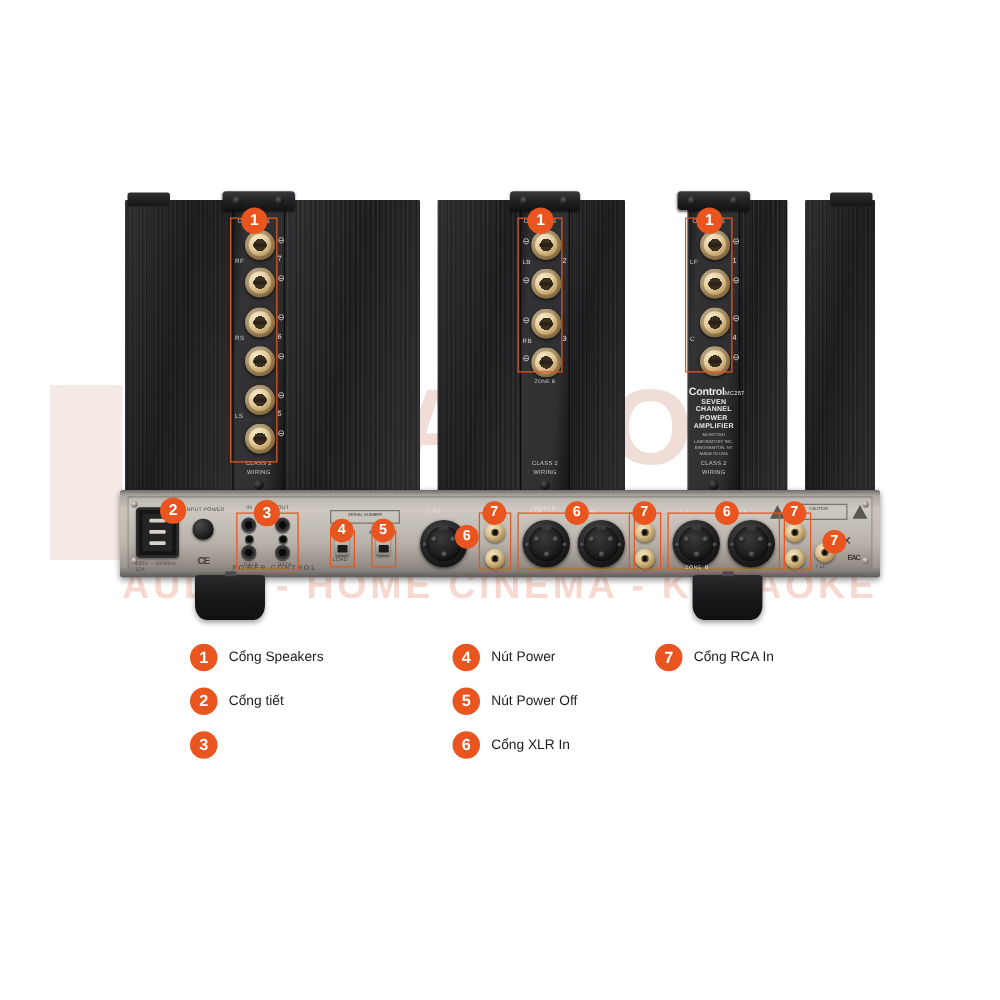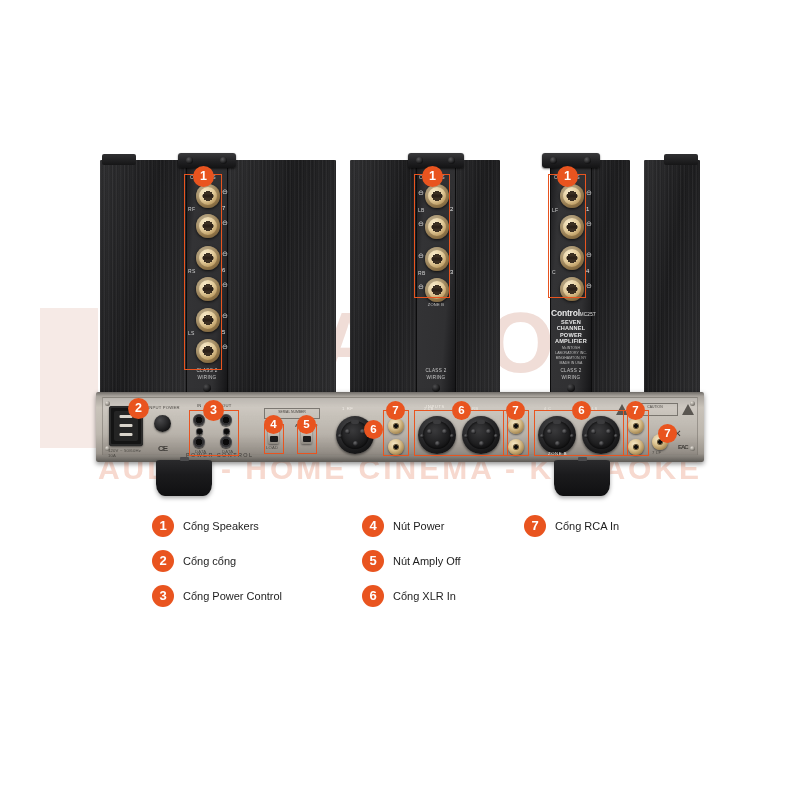--- a/index.html
+++ b/index.html
@@ -738,36 +738,35 @@
 
   <div id="legend">
 
     <div class="lg-col lg-c1">
       <div class="lg-item">
         <div class="lg-badge">1</div>
         <div class="lg-label">Cổng Speakers</div>
       </div>
       <div class="lg-item">
         <div class="lg-badge">2</div>
-        <div class="lg-label">Cổng cổng</div>
+        <div class="lg-label">Cổng tiết</div>
       </div>
       <div class="lg-item">
         <div class="lg-badge">3</div>
-        <div class="lg-label">Cổng Power Control</div>
       </div>
     </div>
 
     <div class="lg-col lg-c2">
       <div class="lg-item">
         <div class="lg-badge">4</div>
         <div class="lg-label">Nút Power</div>
       </div>
       <div class="lg-item">
         <div class="lg-badge">5</div>
-        <div class="lg-label">Nút Amply Off</div>
+        <div class="lg-label">Nút Power Off</div>
       </div>
       <div class="lg-item">
         <div class="lg-badge">6</div>
         <div class="lg-label">Cổng XLR In</div>
       </div>
     </div>
 
     <div class="lg-col lg-c3">
       <div class="lg-item">
         <div class="lg-badge">7</div>

